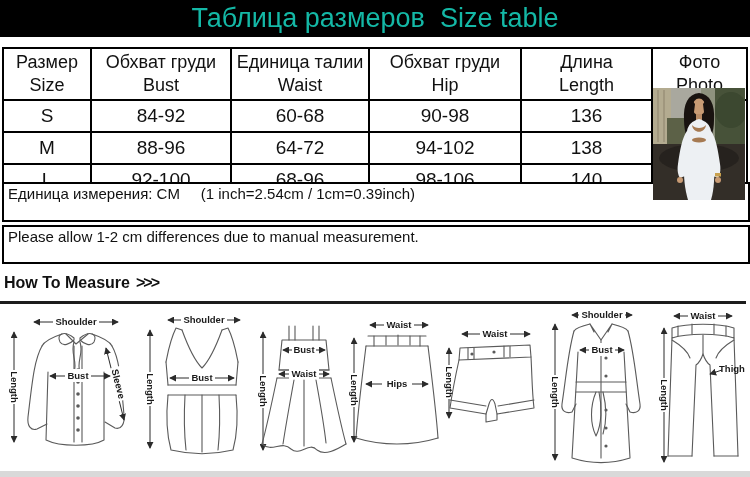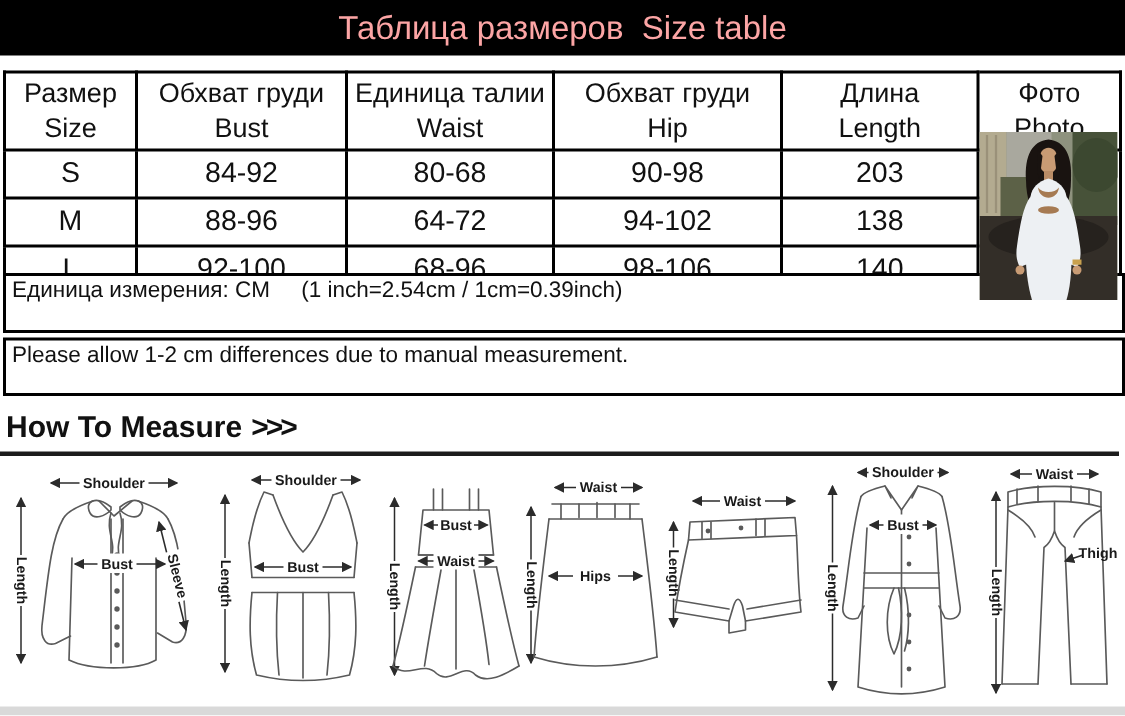--- a/index.html
+++ b/index.html
@@ -5,21 +5,21 @@
   html,body{margin:0;padding:0;}
   body{
     width:750px;height:477px;position:relative;background:#ffffff;
     font-family:"Liberation Sans", sans-serif;color:#111;overflow:hidden;
   }
   .title-bar{
     position:absolute;left:0;top:0;width:750px;height:37px;background:#000;
     display:flex;align-items:center;justify-content:center;
   }
   .title-bar h1{
-    margin:0;color:#fca5a5;font-size:22px;font-weight:400;white-space:pre;
+    margin:0;color:#14b8a6;font-size:27px;font-weight:400;white-space:pre;
     font-family:"Liberation Sans", sans-serif;
   }
   table.size-table{
     position:absolute;left:2px;top:47px;border-collapse:collapse;table-layout:fixed;
     width:744px;
   }
   table.size-table th, table.size-table td{
     border:2px solid #000;text-align:center;vertical-align:middle;padding:0;
     font-weight:400;
   }
@@ -31,21 +31,21 @@
     position:absolute;left:653px;top:88px;width:92px;height:112px;z-index:5;
   }
   .note-box{
     position:absolute;left:2px;width:740px;border:2px solid #000;background:#fff;
     padding:1px 0 0 4px;box-sizing:content-box;
   }
   .note-ru{top:182px;height:35px;}
   .note-en{top:225px;height:34px;}
   .note-line{font-size:15px;line-height:18px;white-space:pre;}
   .howto{
-    position:absolute;left:4px;top:274px;font-size:20px;font-weight:700;
+    position:absolute;left:4px;top:274px;font-size:16px;font-weight:700;
     letter-spacing:0px;white-space:pre;
   }
   .howto .arrows{letter-spacing:-2px;margin-left:6px;}
   .rule{position:absolute;left:0;top:301px;width:746px;height:3px;background:#1c1c1c;}
   .garment{position:absolute;}
   .g1{left:4px;top:312px;}
   .g2{left:140px;top:310px;}
   .g3{left:254px;top:312px;}
   .g4{left:344px;top:314px;}
   .g5{left:434px;top:316px;}
@@ -108,23 +108,23 @@
       <th>
         <span class="l1">Фото</span>
         <span class="l2">Photo</span>
       </th>
     </tr>
   </thead>
   <tbody>
     <tr>
       <td>S</td>
       <td>84-92</td>
-      <td>80-68</td>
+      <td>60-68</td>
       <td>90-98</td>
-      <td>203</td>
+      <td>136</td>
       <td class="photo-cell" rowspan="3"></td>
     </tr>
     <tr>
       <td>M</td>
       <td>88-96</td>
       <td>64-72</td>
       <td>94-102</td>
       <td>138</td>
     </tr>
     <tr>

